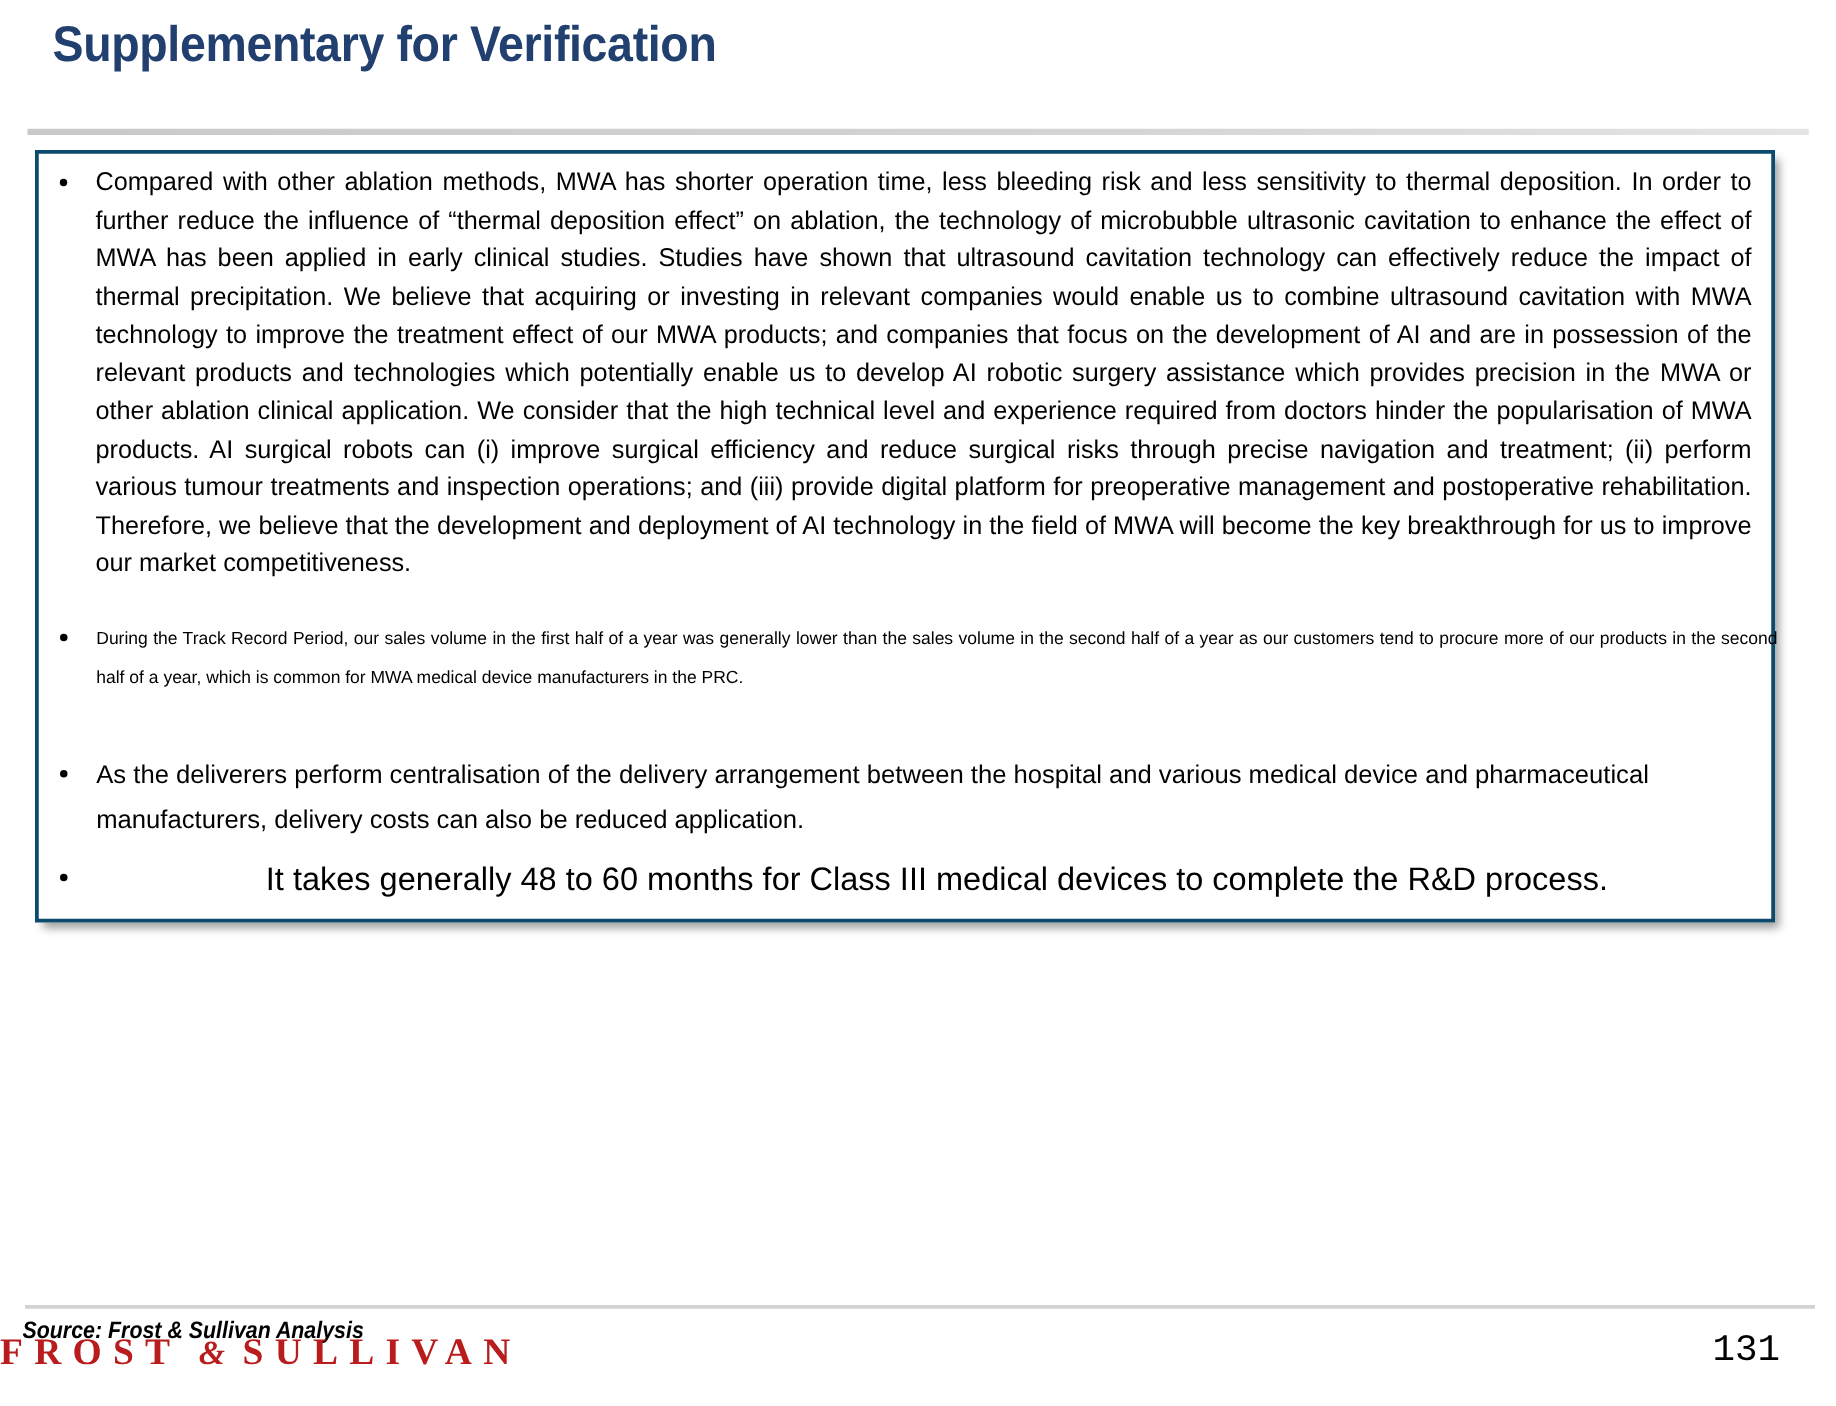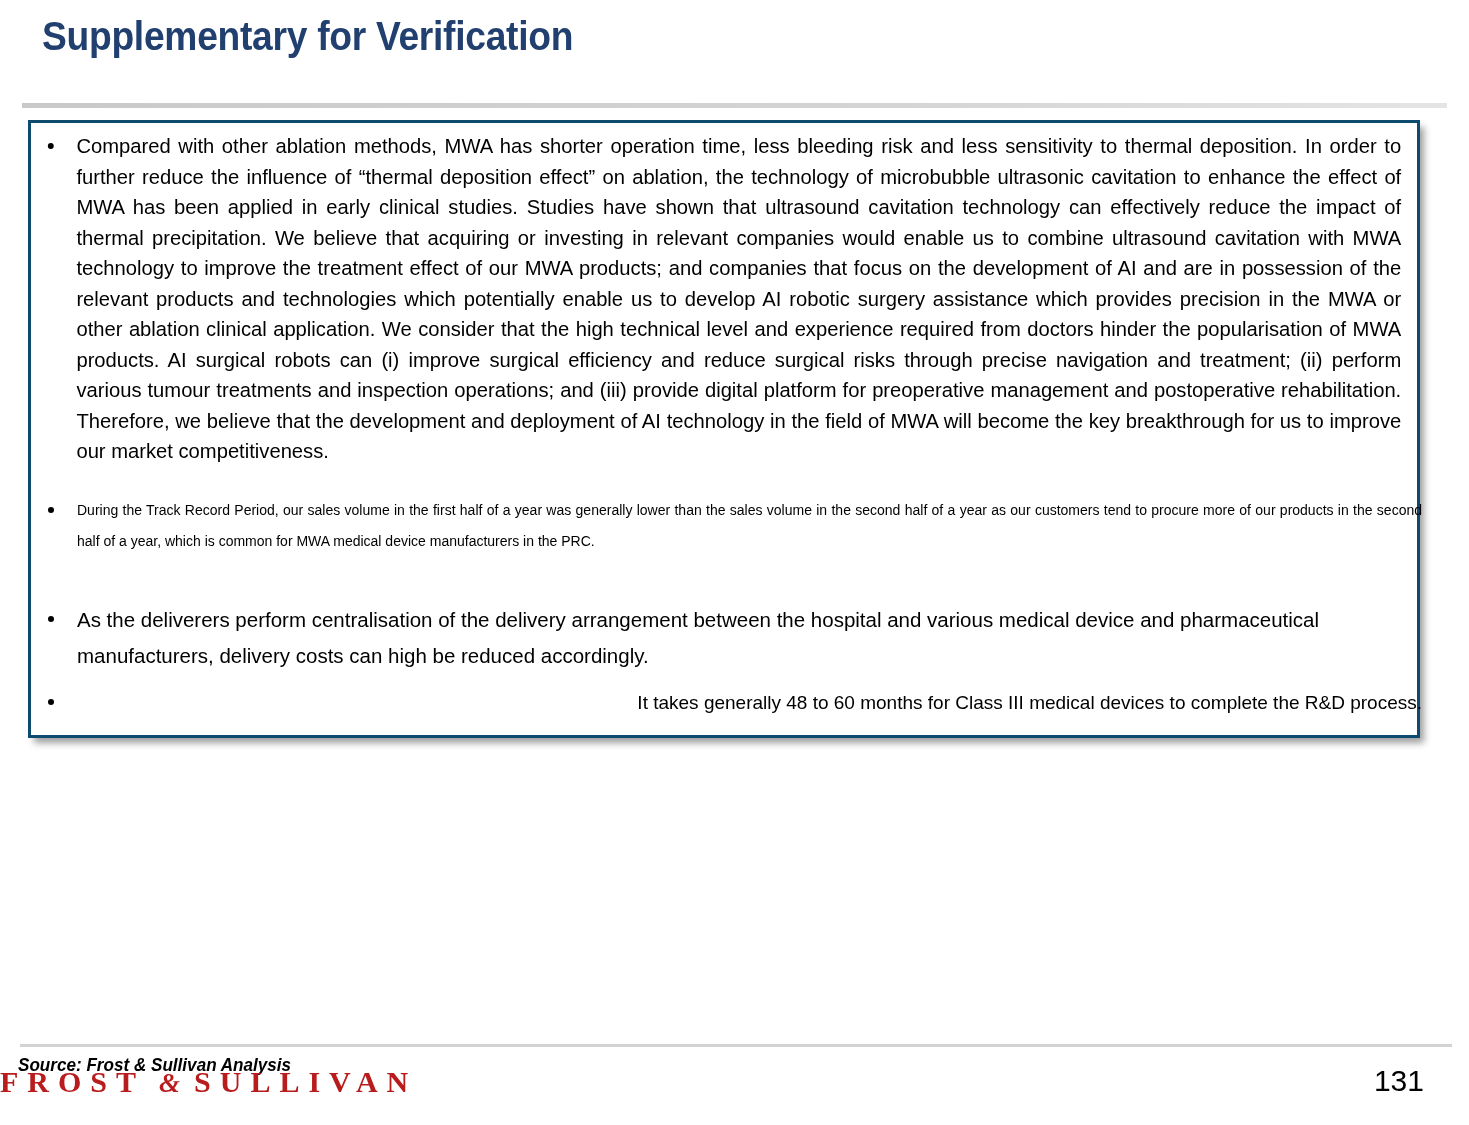--- a/index.html
+++ b/index.html
@@ -115,23 +115,23 @@
     line-height: 36px;
     font-size: 20.5px;
   }
   .b3::before { top: 14px; }
 
   .b4 {
     position: absolute;
     left: 6px;
     top: 562px;
     width: 1345px;
-    text-align: right;
+    text-align: center;
     line-height: 36px;
-    font-size: 19px;
+    font-size: 26px;
   }
   .b4::before { top: 14px; }
 
   
   .footer-rule {
     position: absolute;
     left: 20px;
     top: 1044px;
     width: 1432px;
     height: 3px;
@@ -167,40 +167,40 @@
     font-size: 27px;
     letter-spacing: 0;
     padding: 0 14px;
   }
   .page-number {
     position: absolute;
     right: 45px;
     top: 1064px;
     font-size: 30px;
     color: #000000;
-    font-family: Liberation Sans, sans-serif;
+    font-family: Liberation Mono, monospace;
   }
 </style>
 </head>
 <body>
 
 <div class="slide-title">Supplementary for Verification</div>
 
 <div class="title-rule"></div>
 
 <div class="content-box">
   <ul class="bullet-list">
     <li class="bullet b1">
       <p>Compared with other ablation methods, MWA has shorter operation time, less bleeding risk and less sensitivity to thermal deposition. In order to further reduce the influence of “thermal deposition effect” on ablation, the technology of microbubble ultrasonic cavitation to enhance the effect of MWA has been applied in early clinical studies. Studies have shown that ultrasound cavitation technology can effectively reduce the impact of thermal precipitation. We believe that acquiring or investing in relevant companies would enable us to combine ultrasound cavitation with MWA technology to improve the treatment effect of our MWA products; and companies that focus on the development of AI and are in possession of the relevant products and technologies which potentially enable us to develop AI robotic surgery assistance which provides precision in the MWA or other ablation clinical application. We consider that the high technical level and experience required from doctors hinder the popularisation of MWA products. AI surgical robots can (i) improve surgical efficiency and reduce surgical risks through precise navigation and treatment; (ii) perform various tumour treatments and inspection operations; and (iii) provide digital platform for preoperative management and postoperative rehabilitation. Therefore, we believe that the development and deployment of AI technology in the field of MWA will become the key breakthrough for us to improve our market competitiveness.</p>
     </li>
     <li class="bullet b2">
       <p>During the Track Record Period, our sales volume in the first half of a year was generally lower than the sales volume in the second half of a year as our customers tend to procure more of our products in the second half of a year, which is common for MWA medical device manufacturers in the PRC.</p>
     </li>
     <li class="bullet b3">
-      <p>As the deliverers perform centralisation of the delivery arrangement between the hospital and various medical device and pharmaceutical manufacturers, delivery costs can high be reduced accordingly.</p>
+      <p>As the deliverers perform centralisation of the delivery arrangement between the hospital and various medical device and pharmaceutical manufacturers, delivery costs can also be reduced application.</p>
     </li>
     <li class="bullet b4">
       <p>It takes generally 48 to 60 months for Class III medical devices to complete the R&amp;D process.</p>
     </li>
   </ul>
 </div>
 
 <div class="footer-rule"></div>
 
 <div class="source-note">Source: Frost &amp; Sullivan Analysis</div>

